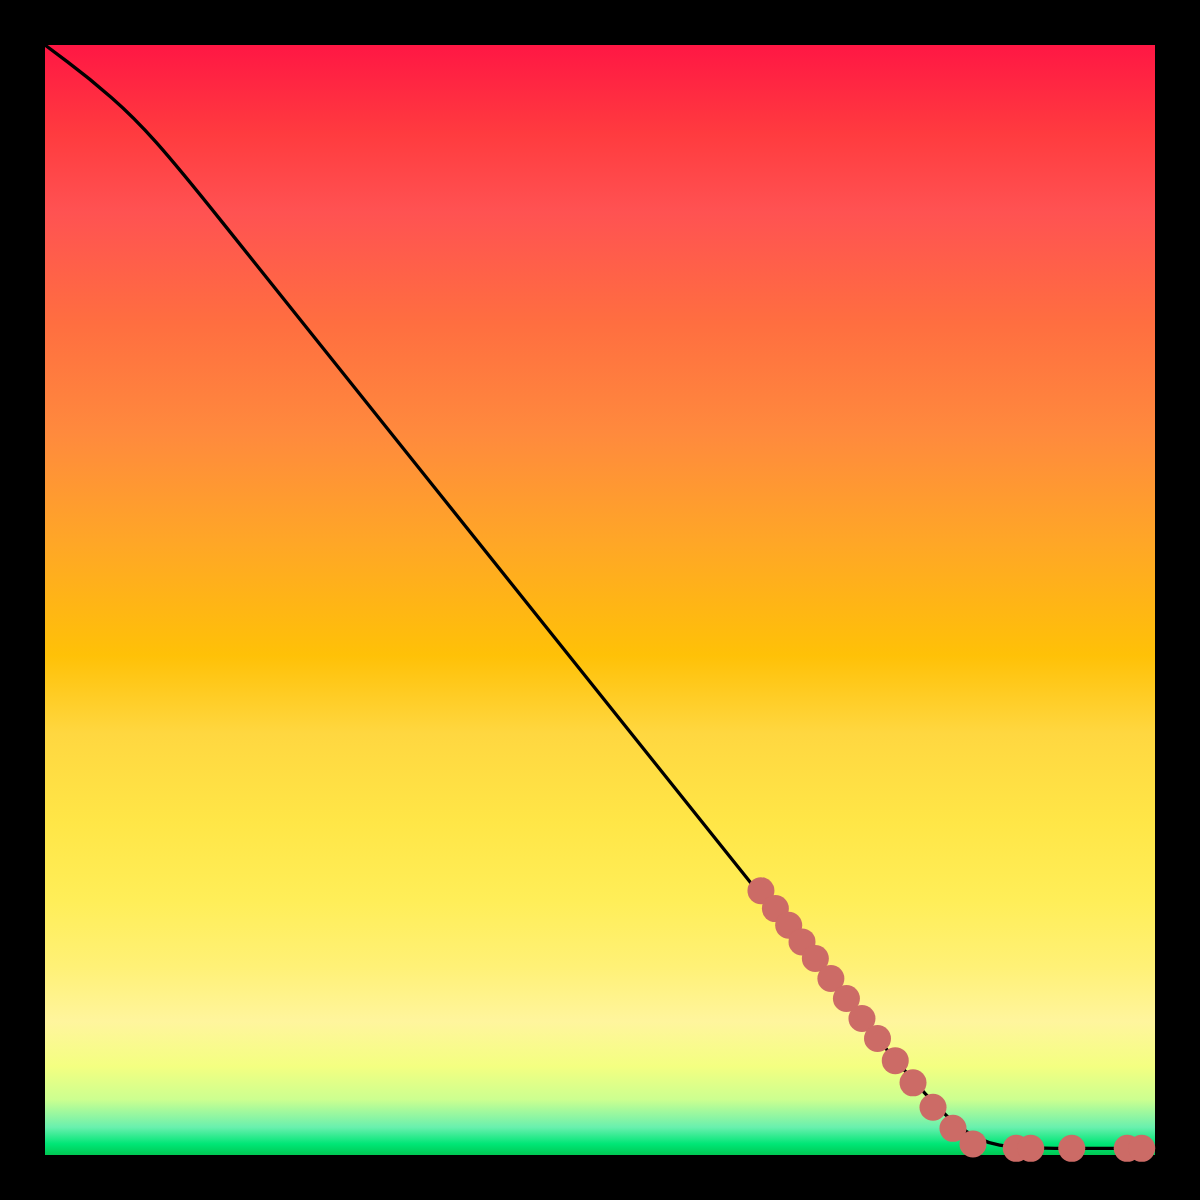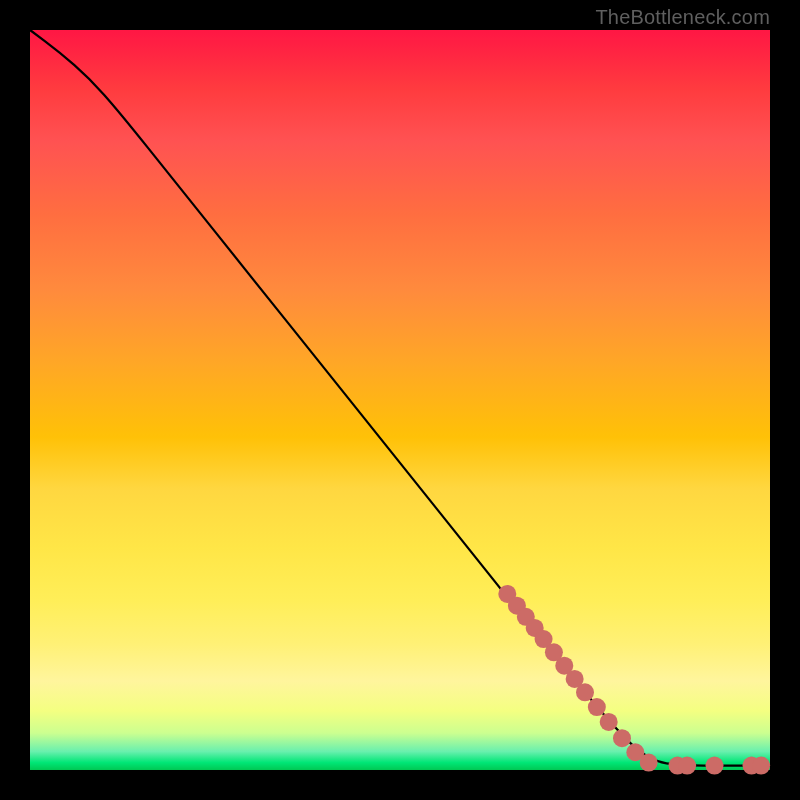--- a/index.html
+++ b/index.html
@@ -59,21 +59,20 @@
     top: 0;
     width: 740px;
     height: 740px;
     overflow: visible;
   }
 </style>
 </head>
 <body>
 
 <div class="frame">
-  <div class="attribution">TheBottleneck.com</div>
   <div class="plot-area">
     <svg class="curve" viewBox="0 0 740 740">
       <path fill="none" stroke="#000000" stroke-width="2.2" d="M 0.00 0.00 Q 0.00 0.00 14.80 11.10 Q 29.60 22.20 44.40 35.15 Q 59.20 48.10 74.00 64.75 Q 88.80 81.40 118.40 118.40 Q 148.00 155.40 185.00 201.65 Q 222.00 247.90 259.00 294.15 Q 296.00 340.40 333.00 386.65 Q 370.00 432.90 407.00 479.15 Q 444.00 525.40 481.00 571.65 Q 518.00 617.90 555.00 662.30 Q 592.00 706.70 606.80 718.91 Q 621.60 731.12 636.40 733.34 Q 651.20 735.56 673.40 735.56 Q 695.60 735.56 717.80 735.56 T 740.00 735.56" id="curve-path"></path>
       <g id="dots-group">
           <circle cx="477.30" cy="563.88" r="9" fill="#cc6b66"></circle>
           <circle cx="486.92" cy="575.72" r="9" fill="#cc6b66"></circle>
           <circle cx="495.80" cy="586.82" r="9" fill="#cc6b66"></circle>
           <circle cx="504.68" cy="597.92" r="9" fill="#cc6b66"></circle>
           <circle cx="513.56" cy="609.02" r="9" fill="#cc6b66"></circle>
           <circle cx="523.92" cy="622.34" r="9" fill="#cc6b66"></circle>

